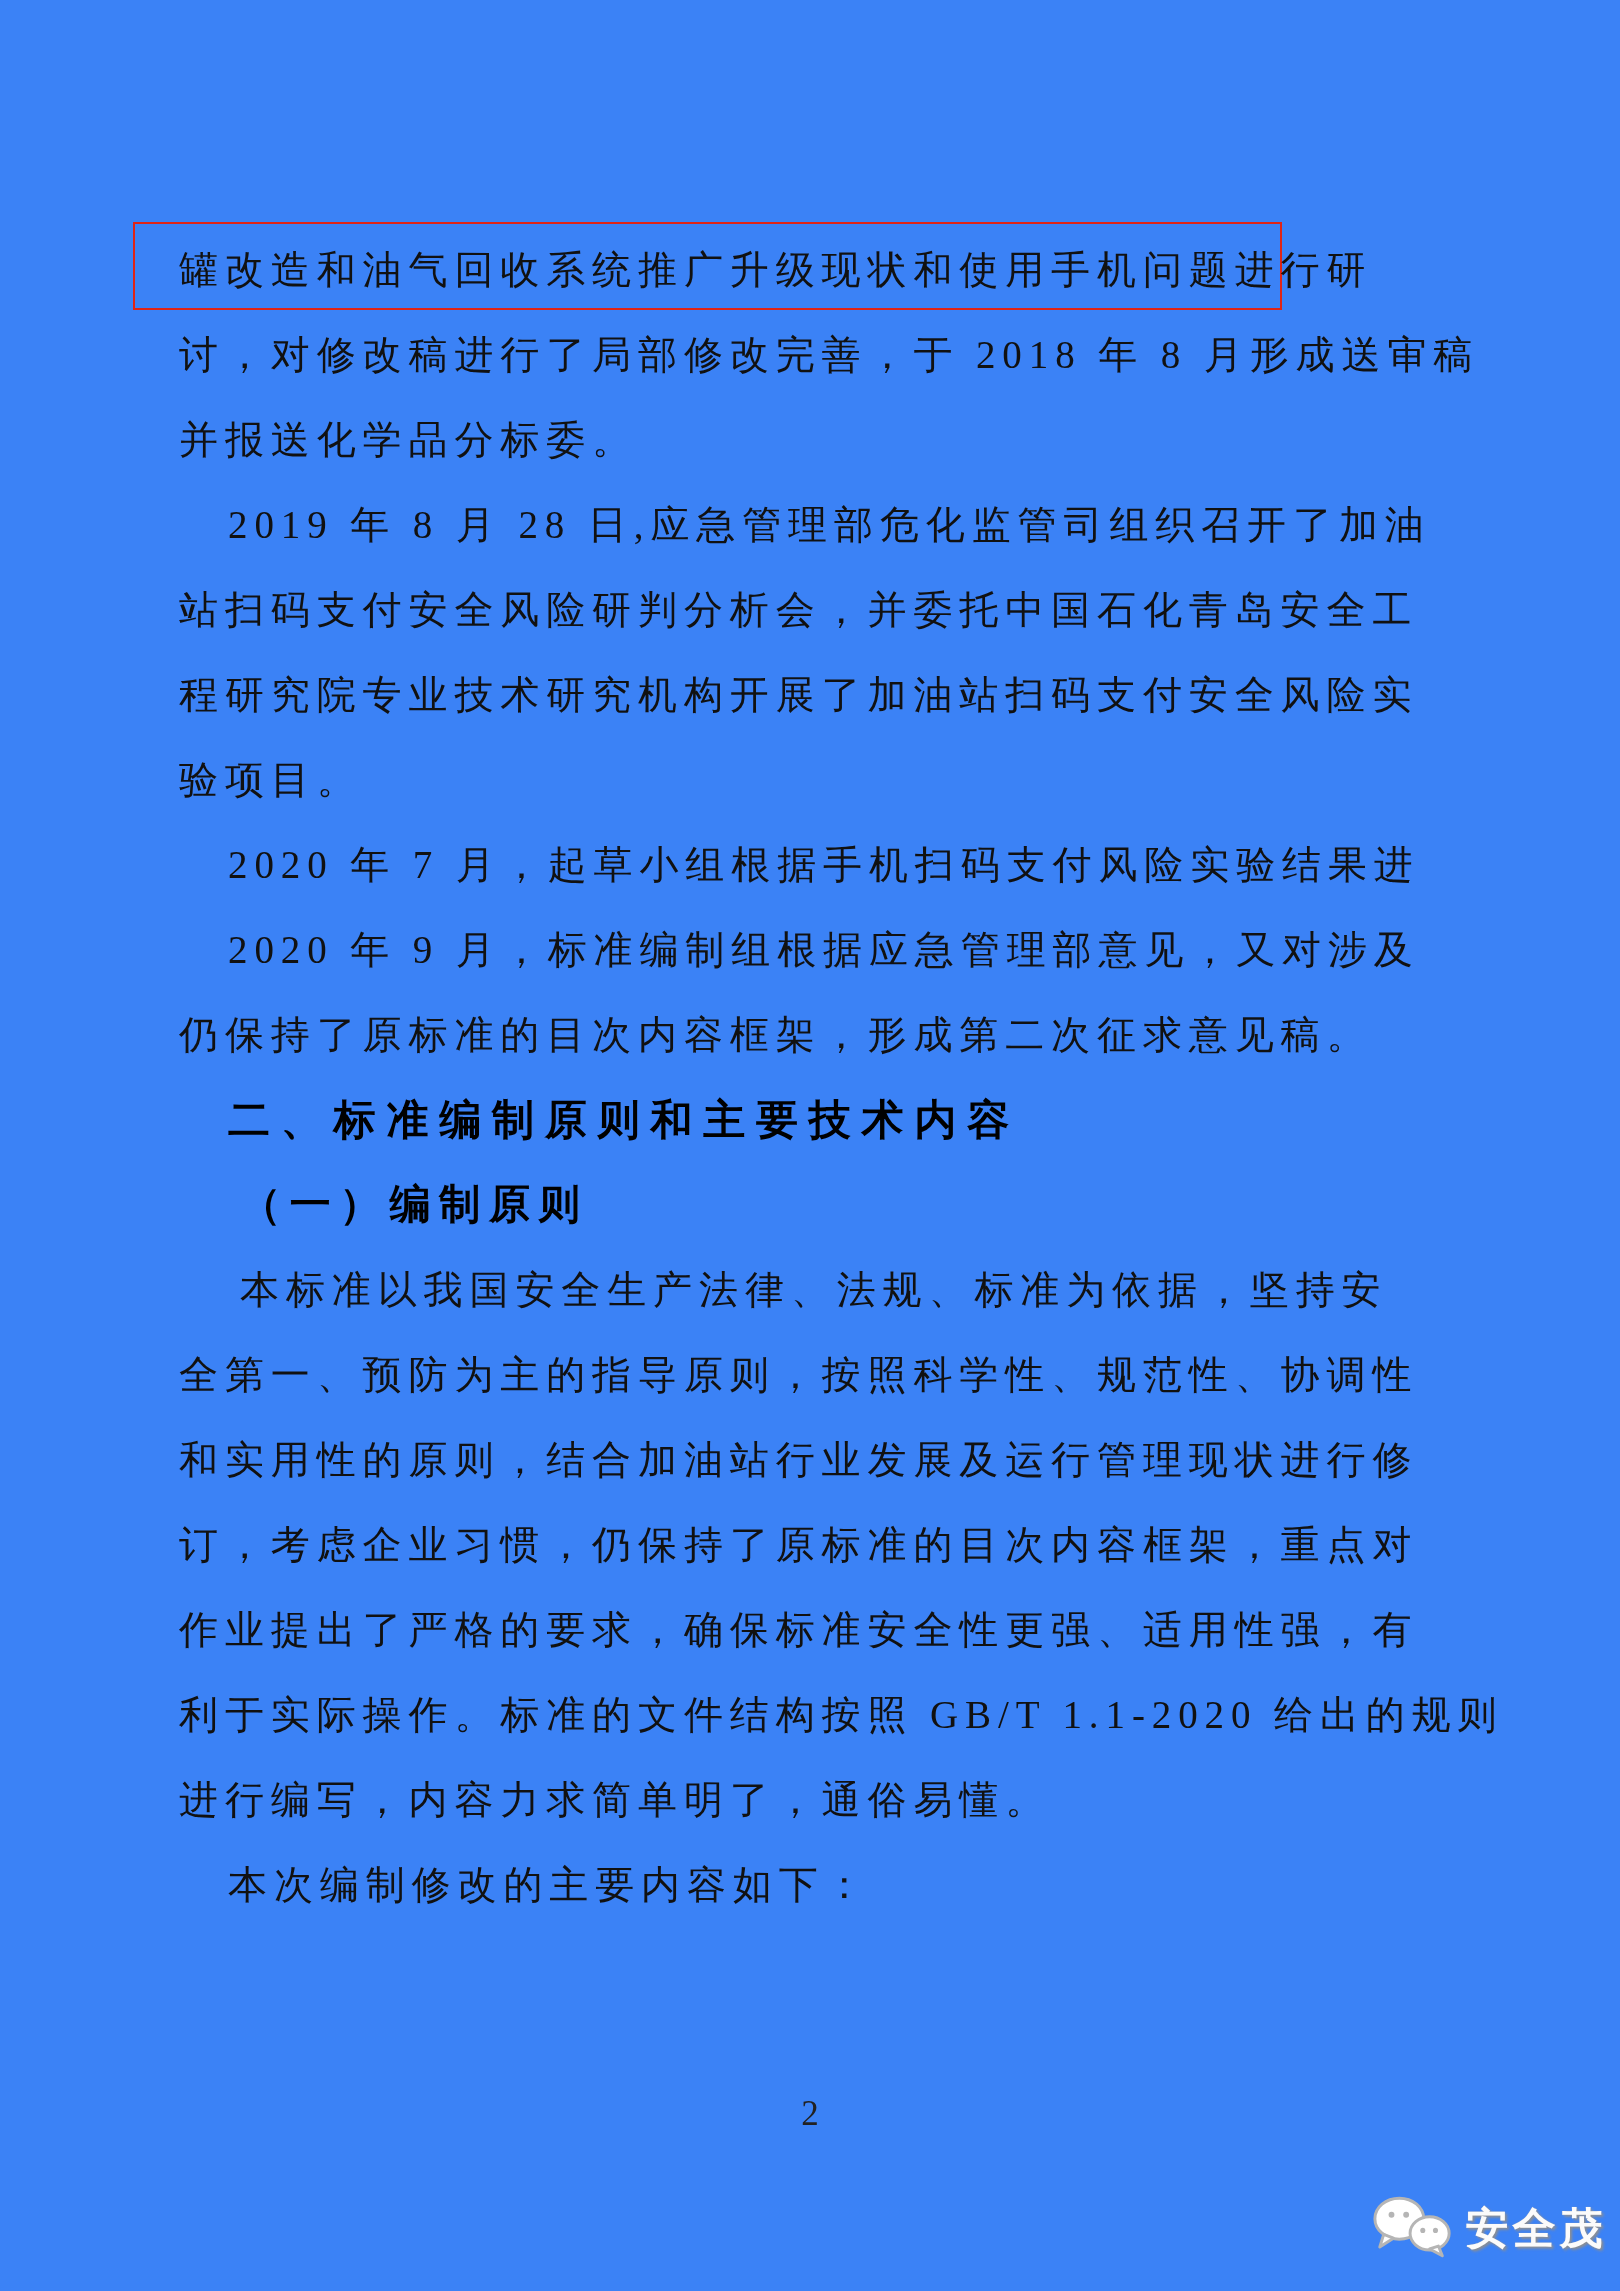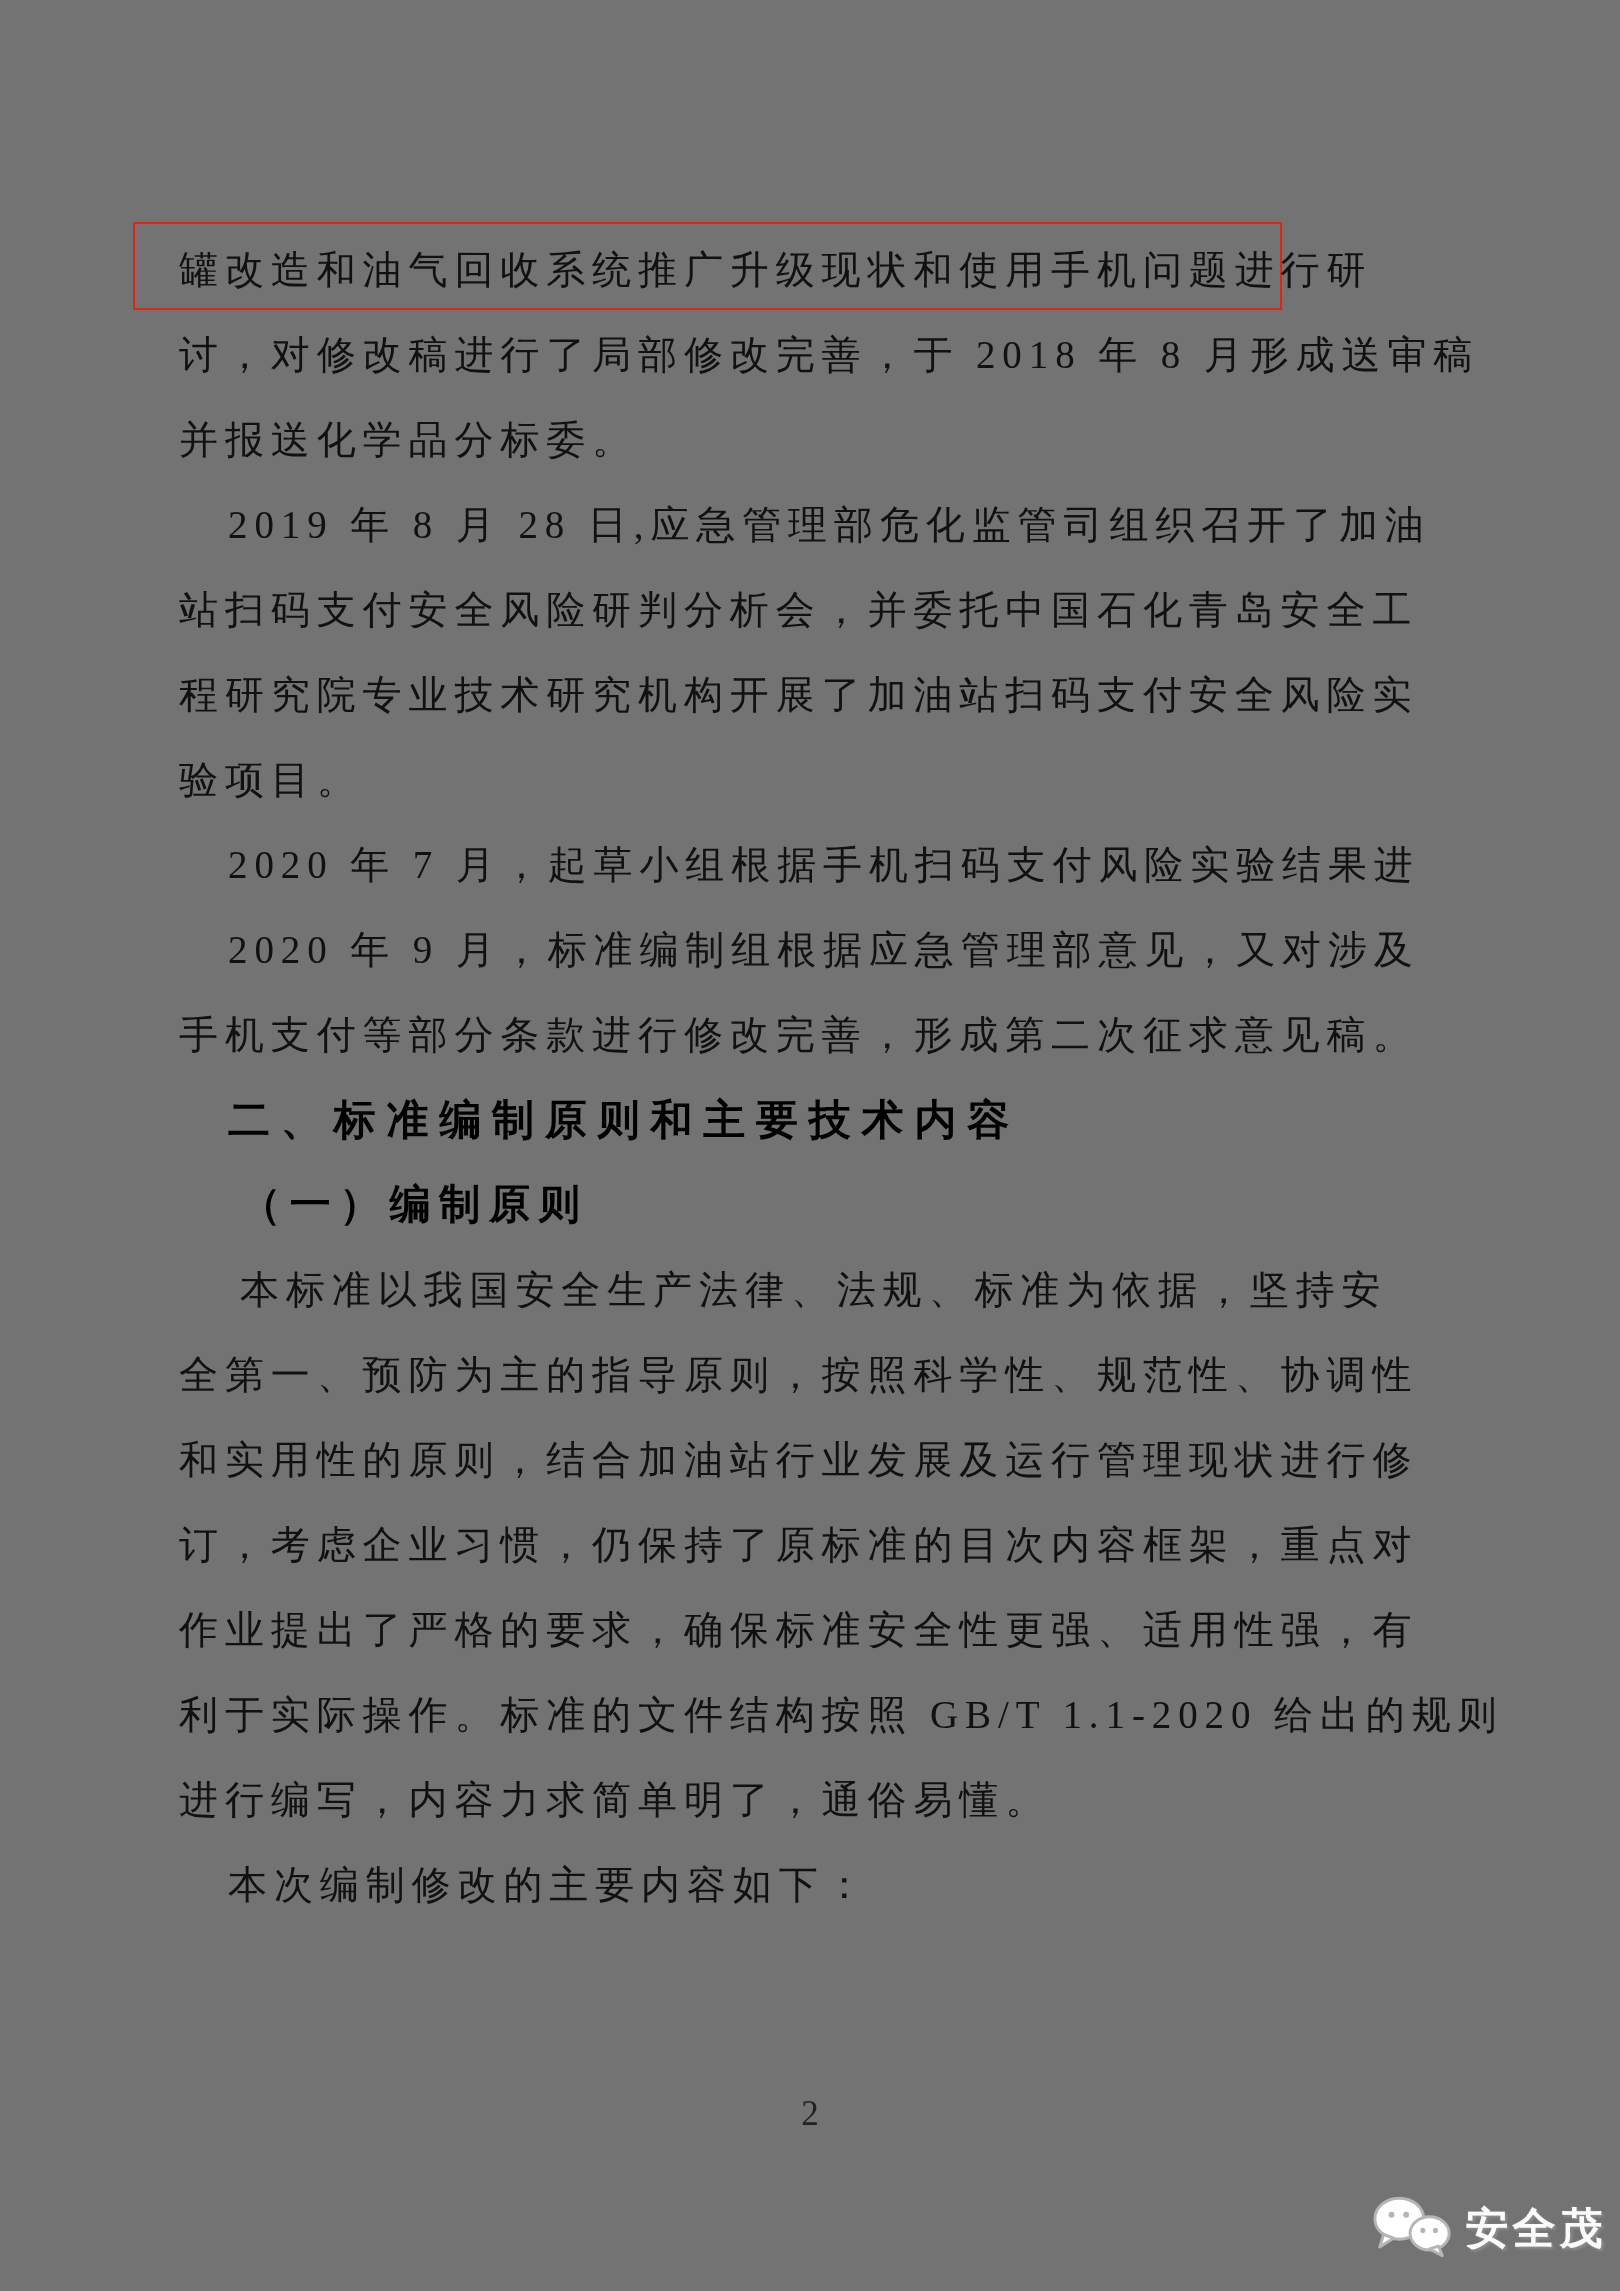--- a/index.html
+++ b/index.html
@@ -1,19 +1,19 @@
 <!DOCTYPE html>
 <html><head>
 <meta charset="utf-8">
 <style>
   html,body{margin:0;padding:0;background:#888;}
   .page{
     position:relative;
     width:1620px;height:2292px;
-    background:#737373;
+    background:#3b82f6;
     margin:0 auto;
     overflow:hidden;
     font-family:"Liberation Serif","DejaVu Serif",serif;
     color:#111;
   }
   .doc-body{
     position:absolute;
     left:179px;top:227px;
     width:1274px;
   }
@@ -84,21 +84,21 @@
   <div class="doc-body">
       <div class="line body" style="text-indent: 0px;">罐改造和油气回收系统推广升级现状和使用手机问题进行研</div>
       <div class="line body" style="text-indent: 0px;">讨，对修改稿进行了局部修改完善，于 2018 年 8 月形成送审稿</div>
       <div class="line body" style="text-indent: 0px;">并报送化学品分标委。</div>
       <div class="line body" style="text-indent: 49px;">2019 年 8 月 28 日,应急管理部危化监管司组织召开了加油</div>
       <div class="line body" style="text-indent: 0px;">站扫码支付安全风险研判分析会，并委托中国石化青岛安全工</div>
       <div class="line body" style="text-indent: 0px;">程研究院专业技术研究机构开展了加油站扫码支付安全风险实</div>
       <div class="line body" style="text-indent: 0px;">验项目。</div>
       <div class="line body" style="text-indent: 49px;">2020 年 7 月，起草小组根据手机扫码支付风险实验结果进</div>
       <div class="line body" style="text-indent: 49px;">2020 年 9 月，标准编制组根据应急管理部意见，又对涉及</div>
-      <div class="line body" style="text-indent: 0px;">手机支付等部分条款进行修改完善，形成第二次征求意见稿。</div>
+      <div class="line body" style="text-indent: 0px;">仍保持了原标准的目次内容框架，形成第二次征求意见稿。</div>
       <div class="line heading-main" style="text-indent: 49px;">二、标准编制原则和主要技术内容</div>
       <div class="line heading-sub" style="text-indent: 61px;">（一）编制原则</div>
       <div class="line body" style="text-indent: 61px;">本标准以我国安全生产法律、法规、标准为依据，坚持安</div>
       <div class="line body" style="text-indent: 0px;">全第一、预防为主的指导原则，按照科学性、规范性、协调性</div>
       <div class="line body" style="text-indent: 0px;">和实用性的原则，结合加油站行业发展及运行管理现状进行修</div>
       <div class="line body" style="text-indent: 0px;">订，考虑企业习惯，仍保持了原标准的目次内容框架，重点对</div>
       <div class="line body" style="text-indent: 0px;">作业提出了严格的要求，确保标准安全性更强、适用性强，有</div>
       <div class="line body" style="text-indent: 0px;">利于实际操作。标准的文件结构按照 GB/T 1.1-2020 给出的规则</div>
       <div class="line body" style="text-indent: 0px;">进行编写，内容力求简单明了，通俗易懂。</div>
       <div class="line body" style="text-indent: 49px;">本次编制修改的主要内容如下：</div>

